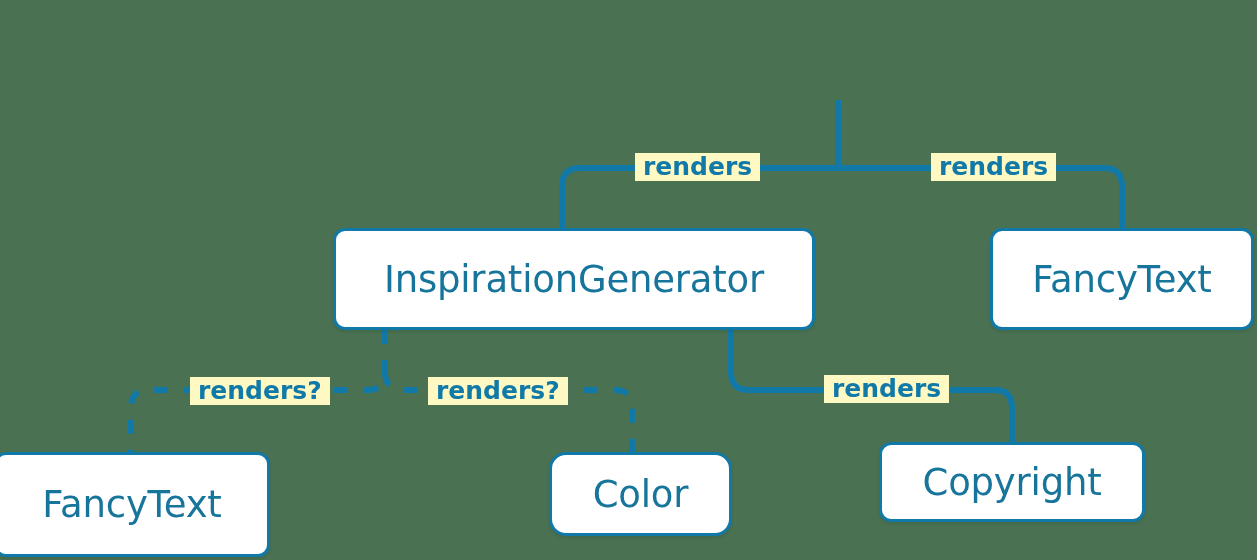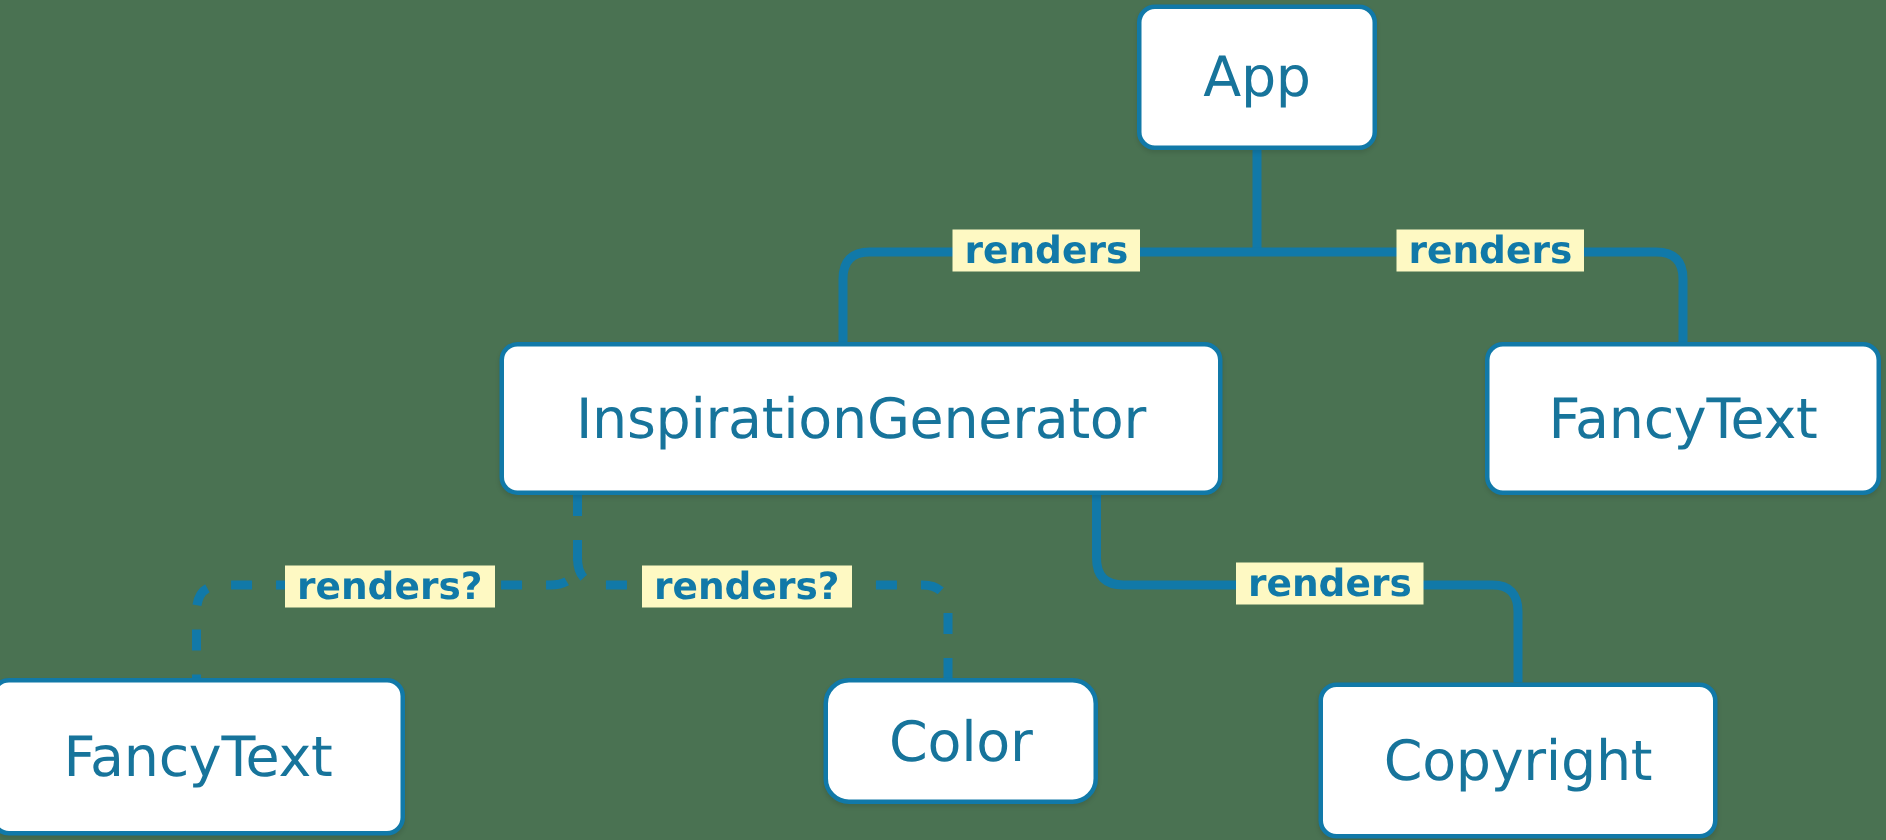--- a/index.html
+++ b/index.html
@@ -76,41 +76,38 @@
 
     <g>
       <path d="M 385 330 L 385 372 Q 385 390 367 390 L 148 390 Q 131 390 131 408 L 131 452" fill="none" stroke="#1179a8" stroke-width="6" stroke-linecap="butt" stroke-dasharray="14 16"></path>
     </g>
 
     <g>
       <path d="M 385 372 Q 385 390 403 390 L 615 390 Q 632 390 632 408 L 632 452" fill="none" stroke="#1179a8" stroke-width="6" stroke-linecap="butt" stroke-dasharray="14 16"></path>
     </g>
   </svg>
 
-  <div class="node" id="node-app" style="left:758px; top:3px; width:160px; height:97px;">
-    <span>App</span>
-  </div>
 
   <div class="node" id="node-insp" style="left:333px; top:228px; width:482px; height:102px;">
     <span>InspirationGenerator</span>
   </div>
 
   <div class="node" id="node-fancy-top" style="left:990px; top:228px; width:264px; height:102px;">
     <span>FancyText</span>
   </div>
 
   <div class="node" id="node-fancy-bottom" style="left:-6px; top:452px; width:276px; height:105px;">
     <span>FancyText</span>
   </div>
 
   <div class="node" id="node-color" style="left:549px; top:452px; width:183px; height:84px;border-radius:17px;">
     <span>Color</span>
   </div>
 
-  <div class="node" id="node-copyright" style="left:879px; top:455px; width:266px; height:104px;">
+  <div class="node" id="node-copyright" style="left:879px; top:442px; width:266px; height:80px;">
     <span>Copyright</span>
   </div>
 
   <div class="edge-label" style="left:635px; top:153px;">renders</div>
 
   <div class="edge-label" style="left:931px; top:153px;">renders</div>
 
   <div class="edge-label" style="left:190px; top:377px;">renders?</div>
 
   <div class="edge-label" style="left:428px; top:377px;">renders?</div>

